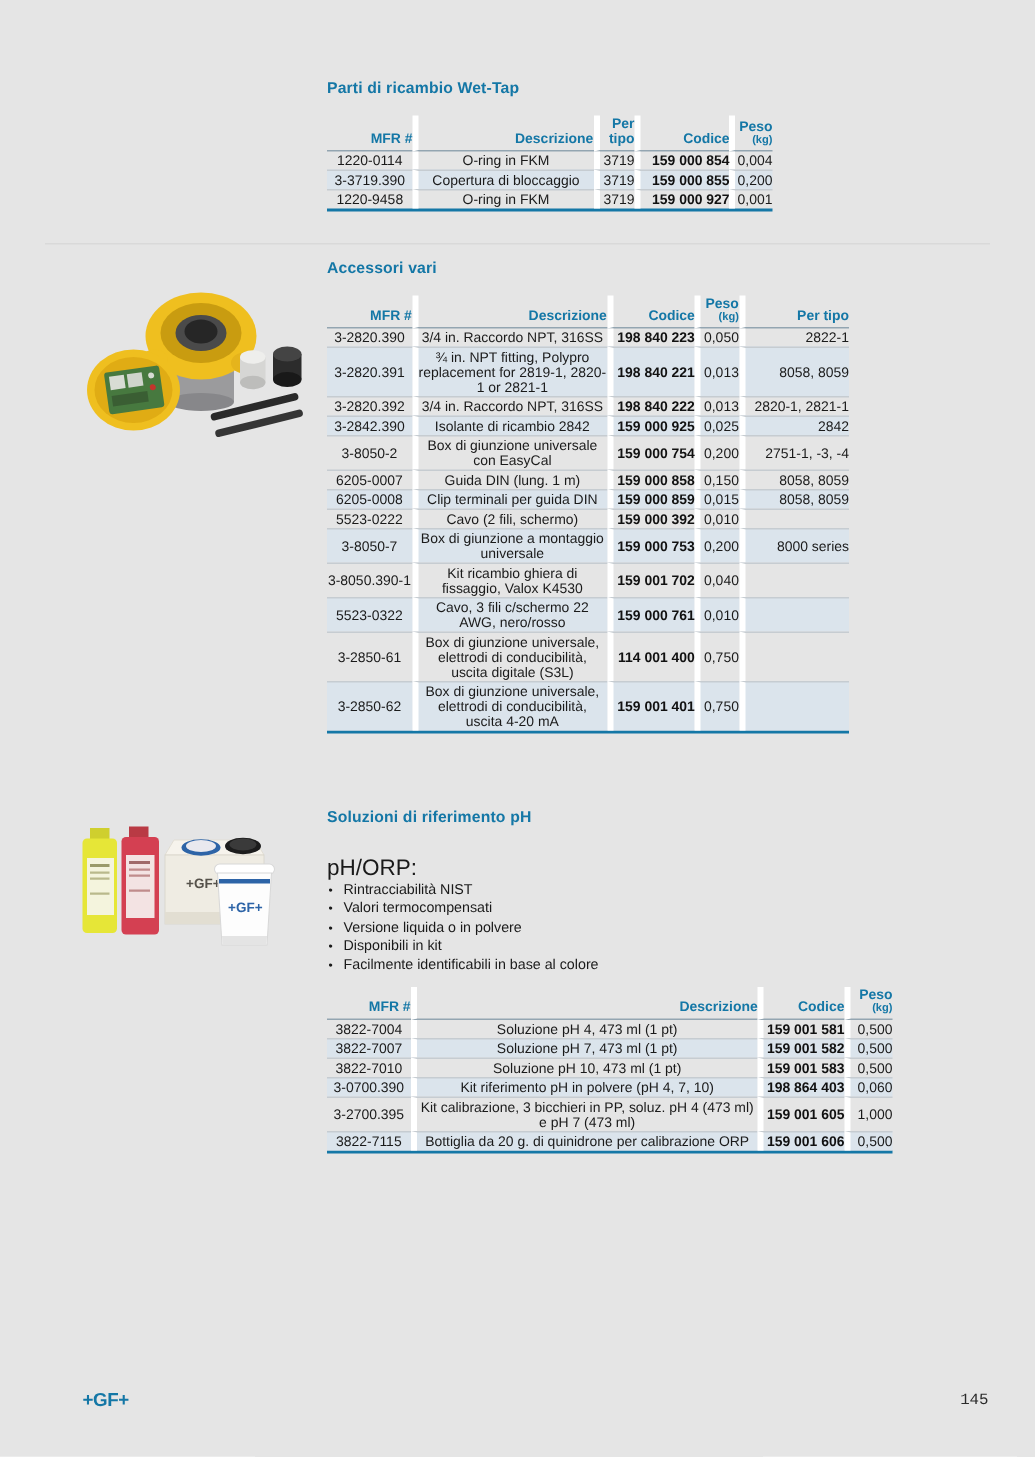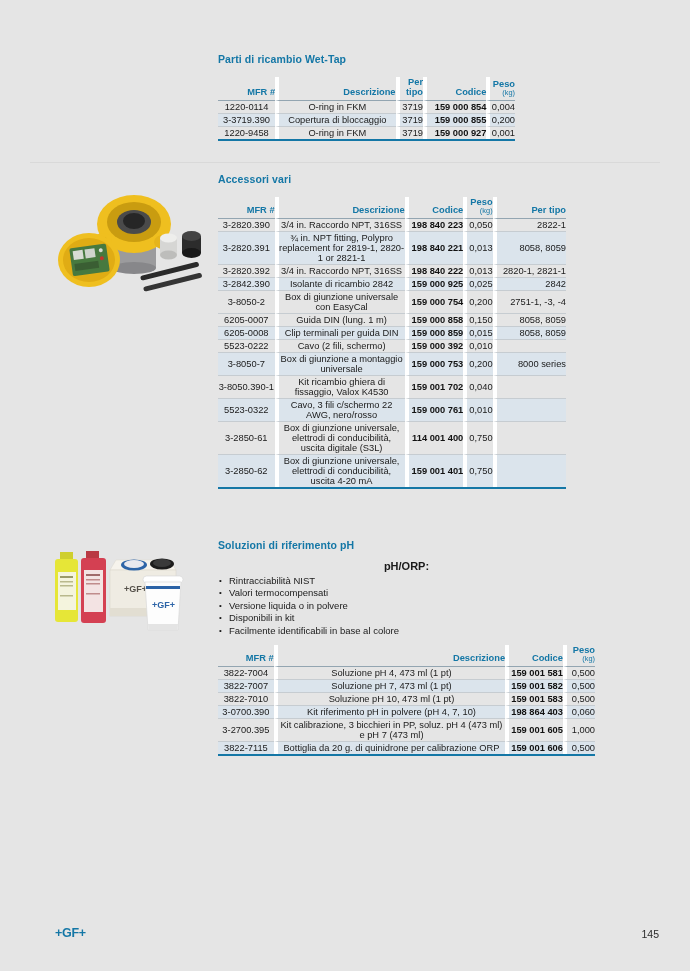--- a/index.html
+++ b/index.html
@@ -25,21 +25,21 @@
   table.t{
     border-collapse:separate;border-spacing:0;table-layout:fixed;
     border-bottom:2px solid var(--blue);
     font-size:9.3px;line-height:10px;color:var(--ink);
   }
   .t th{
     color:var(--blue);font-weight:bold;text-align:right;vertical-align:bottom;
     padding:0 0 3px 0;border-bottom:1px solid var(--headline);
     font-size:9.3px;line-height:10px;
   }
-  .t th .unit{display:block;font-size:7.4px;line-height:8px;font-weight:normal;text-align:right;}
+  .t th .unit{display:block;font-size:7.4px;line-height:8px;font-weight:bold;text-align:right;}
   .t td{vertical-align:middle;padding:1px 0;word-wrap:break-word;}
   .t tbody td{border-top:1px solid var(--rowline);}
   .t tbody tr:first-child td{border-top:none;}
   .t th + th, .t td + td{border-left:4px solid #fff;}
   .t td.col-mfr,.t td.col-desc{text-align:center;}
   .t td.col-tipo,.t td.col-codice,.t td.col-peso{text-align:right;}
   .t td.col-codice{font-weight:bold;color:#111;}
   .t tr.shaded td{background:var(--shade);}
   
   .t1{width:297px;}
@@ -50,38 +50,38 @@
   .t2 .col-peso{width:28px}.t2 .col-tipo{width:70px}
   .t3{width:377px;}
   .t3 .col-mfr{width:54px}.t3 .col-desc{width:224px}.t3 .col-codice{width:56px}
   .t3 .col-peso{width:31px}
   
   .divider{
     position:absolute;left:30px;top:162px;width:630px;height:0;
     border:none;border-top:1px solid #d9d9d9;margin:0;
   }
   
-  .ph-heading{font-size:11px;line-height:12px;font-weight:bold;color:var(--ink);margin:9px 0 3px 0;text-align:center;}
+  .ph-heading{font-size:15px;line-height:12px;font-weight:normal;color:var(--ink);margin:9px 0 3px 0;}
   ul.bullets{list-style:none;margin:0 0 8px 0;padding:0;}
   ul.bullets li{
     position:relative;padding-left:11px;font-size:9.5px;line-height:12.4px;color:var(--ink);
   }
   ul.bullets li::before{content:"•";position:absolute;left:1px;top:0;font-size:8px;}
   
   .photo{position:absolute;}
   .photo svg{display:block;}
   .photo1{left:56px;top:186px;width:150px;height:112px;}
   .photo2{left:48px;top:550px;width:148px;height:86px;}
   
   .brand{
     position:absolute;left:55px;top:926px;font-size:12.5px;font-weight:bold;
     color:var(--blue);letter-spacing:-0.3px;
   }
   .pagenum{
-    position:absolute;right:31px;top:928px;font-size:10.5px;color:#2b2b2b;
+    position:absolute;right:31px;top:928px;font-size:10.5px;color:#2b2b2b;font-family:Liberation Mono, monospace;
   }
 </style>
 </head>
 <body>
 
 <div class="page">
 
   <section class="sec" style="top:54px">
     <h2 class="sec-title">Parti di ricambio Wet-Tap</h2>
     <table class="t t1">
@@ -299,21 +299,21 @@
 
       <rect x="95" y="26" width="40" height="7" rx="3.5" fill="#ffffff" stroke="#d8d8d8" stroke-width="0.7"></rect>
       <polygon points="97,32 133,32 130,80 100,80" fill="#fdfdfd" stroke="#d8d8d8" stroke-width="0.7"></polygon>
       <rect x="98" y="36" width="34" height="3" fill="#2d64a7"></rect>
       <text x="104" y="58" font-size="9" font-weight="bold" fill="#2d64a7">+GF+</text>
       <polygon points="100,74 130,74 129.6,80 100.4,80" fill="#e4e4e4"></polygon>
     </svg>
   </div>
 
   <section class="sec" style="top:540px">
-    <h2 class="sec-title" style="margin-bottom:9px">Soluzioni di riferimento pH</h2>
+    <h2 class="sec-title" style="margin-bottom:22px">Soluzioni di riferimento pH</h2>
     <div class="ph-heading">pH/ORP:</div>
     <ul class="bullets">
         <li>Rintracciabilità NIST</li>
         <li>Valori termocompensati</li>
         <li>Versione liquida o in polvere</li>
         <li>Disponibili in kit</li>
         <li>Facilmente identificabili in base al colore</li>
       </ul>
     <table class="t t3">
       <thead>

